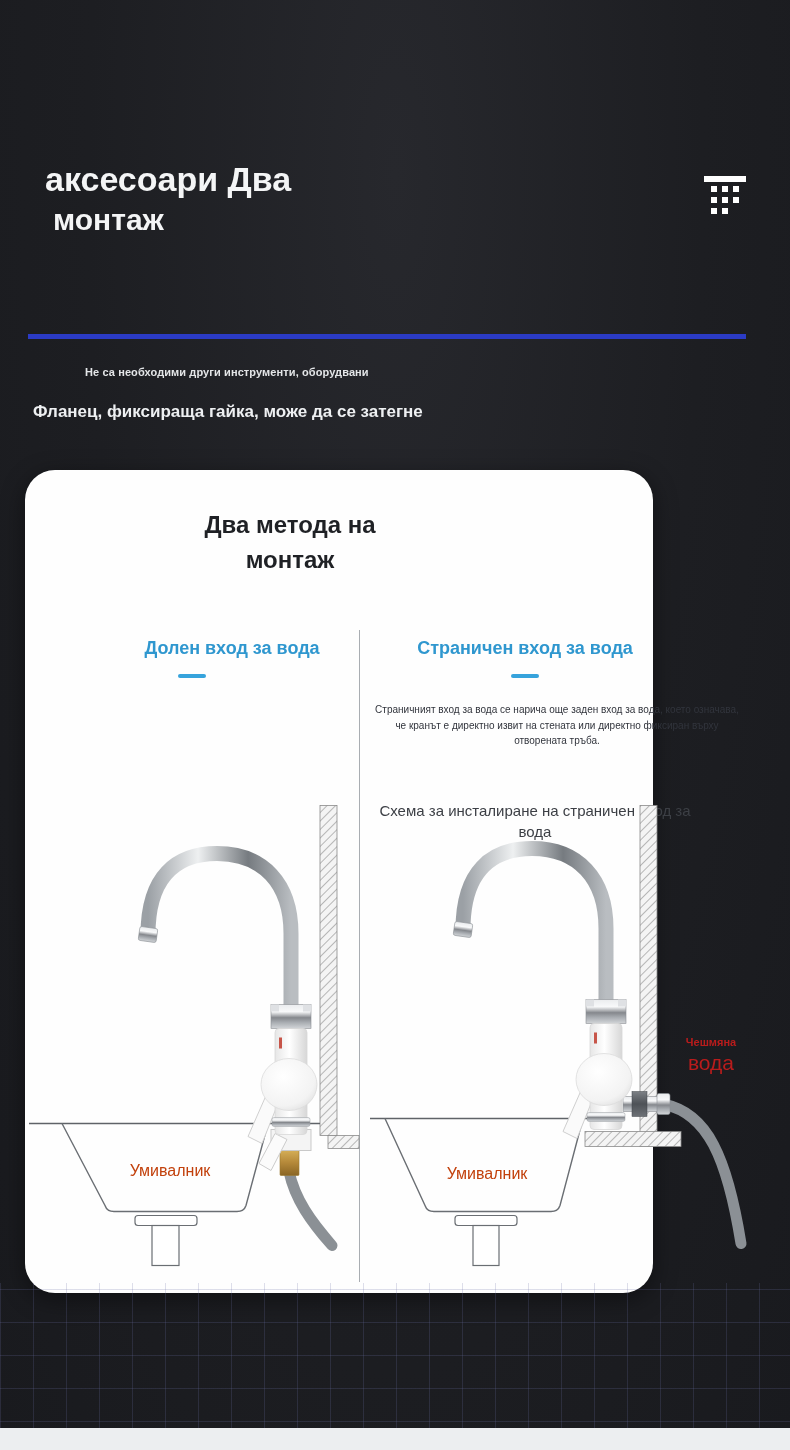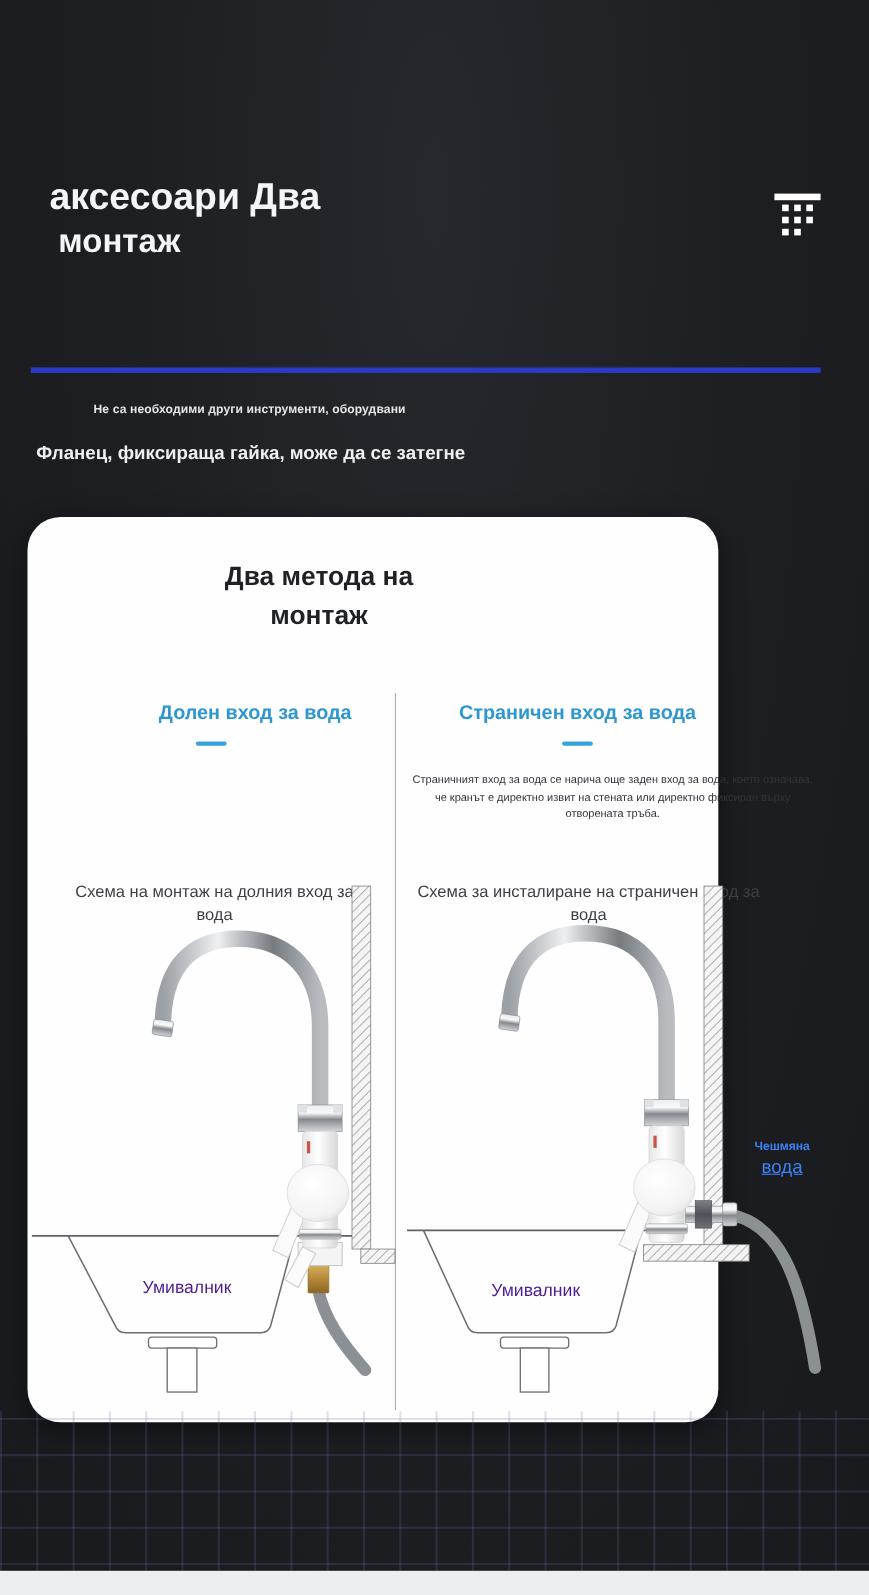--- a/index.html
+++ b/index.html
@@ -38,26 +38,26 @@
   .heading-dash { position:absolute; top:204px; width:28px; height:4px; border-radius:2px; background:#36a3dc; }
   .heading-dash.left  { left:153px; }
   .heading-dash.right { left:486px; }
   .col-body { position:absolute; text-align:center; color:#31343c; }
   .col-body.left  { left:12px;  top:226px; width:312px; font-size:14.6px; line-height:1.5; }
   .col-body.right { left:348px; top:232px; width:368px; font-size:10px; line-height:1.55; }
   .diagram-caption { position:absolute; top:330px; text-align:center; color:#3c3f45; font-size:15px; line-height:1.4; }
   .diagram-caption.left  { left:28px;  width:284px; }
   .diagram-caption.right { left:344px; width:332px; }
   .diagram-svg { position:absolute; left:0; top:330px; width:723px; height:493px; }
-  .sink-label { position:absolute; text-align:center; color:#4c1d95; font-size:16px; width:180px; }
+  .sink-label { position:absolute; text-align:center; color:#c2410c; font-size:16px; width:180px; }
   .sink-label.left  { left:55px;  top:692px; }
   .sink-label.right { left:372px; top:695px; }
-  .pipe-label { position:absolute; left:640px; top:566px; width:92px; text-align:center; color:#3b82f6; }
+  .pipe-label { position:absolute; left:640px; top:566px; width:92px; text-align:center; color:#b91c1c; }
   .pipe-label .pl1 { font-size:11px; font-weight:600; }
-  .pipe-label .pl2 { font-size:17px; margin-top:3px;text-decoration:underline; }
+  .pipe-label .pl2 { font-size:21px; margin-top:3px; }
   
   .bottom-grid { position:absolute; left:0; top:1283px; width:790px; height:145px;
     background-image:
       linear-gradient(rgba(105,110,165,.22) 1.5px, transparent 1.5px),
       linear-gradient(90deg, rgba(105,110,165,.22) 1.5px, transparent 1.5px);
     background-size:33px 33px; background-position:0 6px; }
   .bottom-bar { position:absolute; left:0; top:1428px; width:790px; height:22px; background:#eceef0; }
 </style>
 </head>
 <body>
@@ -97,21 +97,20 @@
 
     <div class="col-divider"></div>
 
     <div class="col-heading left">Долен вход за вода</div>
     <div class="heading-dash left"></div>
 
     <div class="col-heading right">Страничен вход за вода</div>
     <div class="heading-dash right"></div>
     <div class="col-body right">Страничният вход за вода се нарича още заден вход за вода, което означава, че кранът е директно извит на стената или директно фиксиран върху отворената тръба.</div>
 
-    <div class="diagram-caption left">Схема на монтаж на долния вход за вода</div>
     <div class="diagram-caption right">Схема за инсталиране на страничен вход за вода</div>
 
     <svg class="diagram-svg" viewBox="0 0 723 490" xmlns="http://www.w3.org/2000/svg">
       <defs>
         <pattern id="hatch" width="6" height="6" patternUnits="userSpaceOnUse" patternTransform="rotate(45)">
           <rect width="6" height="6" fill="#f4f4f4"></rect>
           <line x1="0" y1="0" x2="0" y2="6" stroke="#a6a6a6" stroke-width="1.6"></line>
         </pattern>
         <linearGradient id="chromeH" x1="0" y1="0" x2="0" y2="1">
           <stop offset="0" stop-color="#eaecee"></stop>

